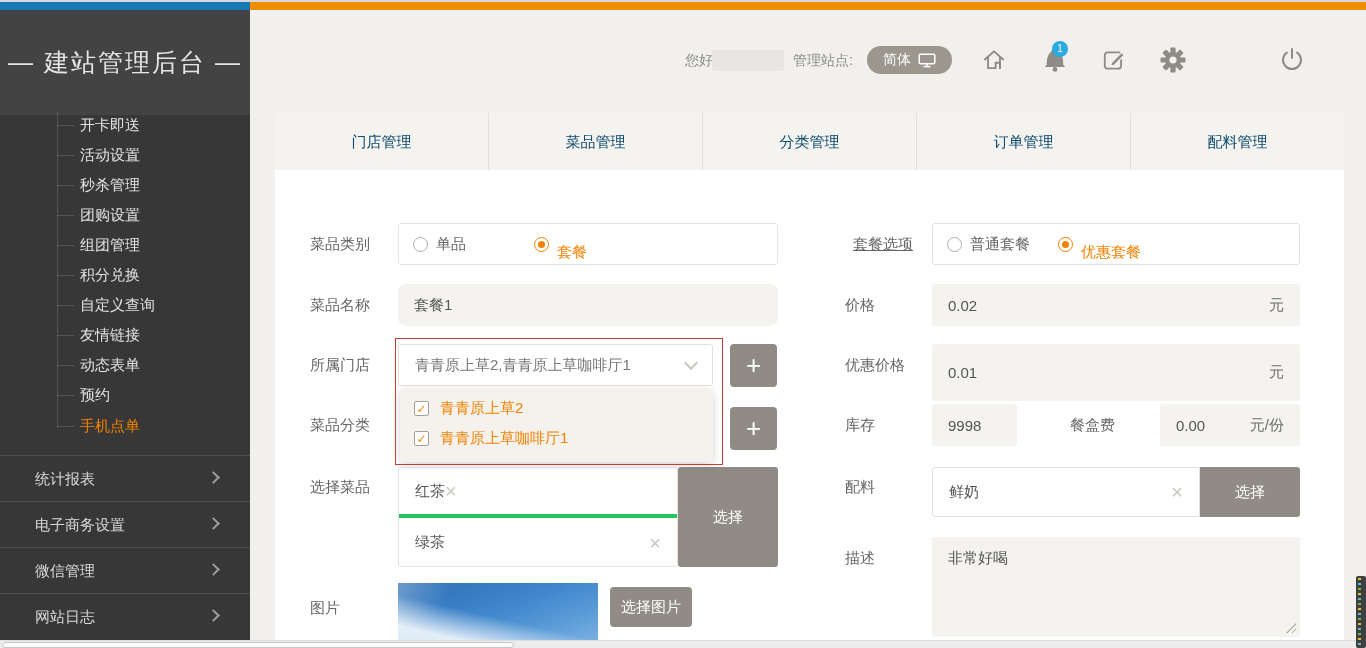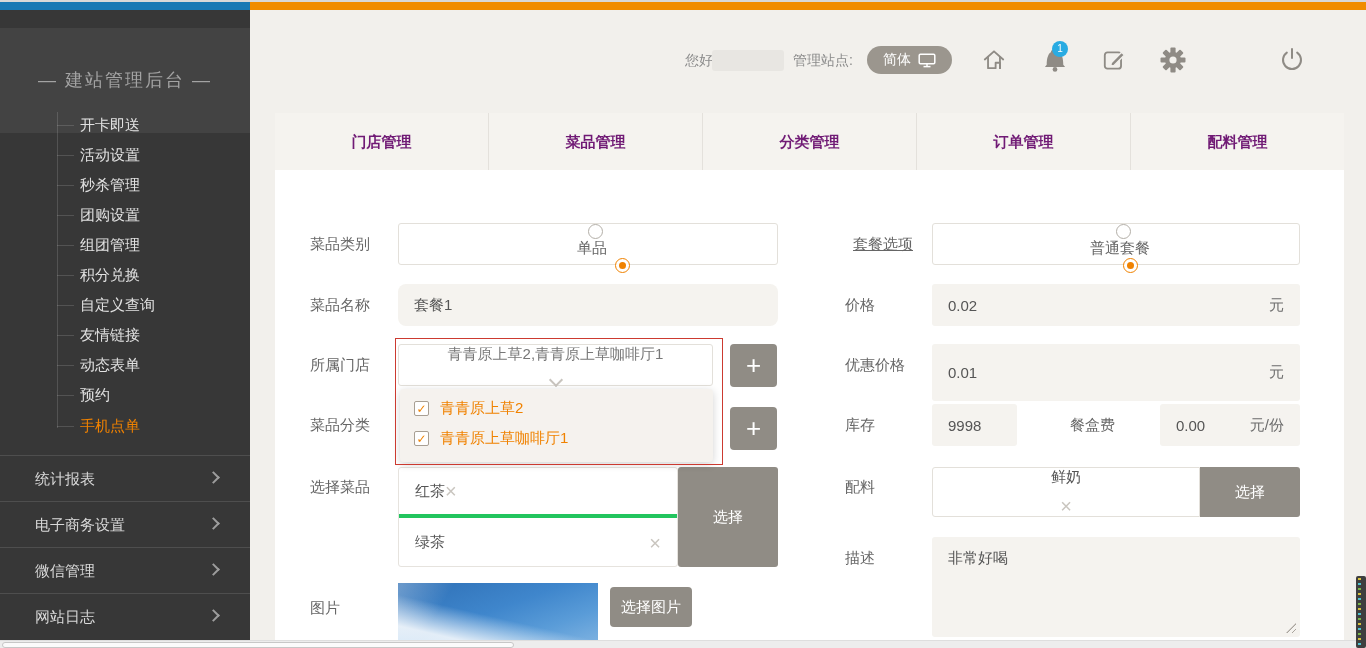--- a/index.html
+++ b/index.html
@@ -8,22 +8,22 @@
   #screen { position:absolute; top:0; left:0; width:1366px; height:648px; overflow:hidden; }
   .abs { position:absolute; }
 
   
   .topline { top:0; left:0; width:1366px; height:2px; background:#d8d8d8; }
   .topbar-blue { top:2px; left:0; width:250px; height:8px; }
   .topbar-orange { top:2px; left:250px; width:1116px; height:8px; }
 
   
   .sidebar { top:10px; left:0; width:250px; height:630px; background:#373737; }
-  .side-logo { top:10px; left:0; width:250px; height:105px; background:#434343; color:#a3a3a3;
-               font-size:18px; letter-spacing:2px; text-align:center; line-height:105px;margin-top:18px; }
+  .side-logo { top:10px; left:0; width:250px; height:105px; background:#434343; color:#e5e5e5;
+               font-size:25px; letter-spacing:2px; text-align:center; line-height:105px; }
   .treeline { left:57px; top:112px; width:1px; height:316px; background:rgba(255,255,255,.14); }
   .smi { left:0; width:250px; height:20px; line-height:20px; padding-left:80px; color:#e2e2e2;
          font-size:15px; cursor:pointer; }
   .smi .tick { position:absolute; left:57px; top:10px; width:17px; height:1px; background:rgba(255,255,255,.14); }
   .smi.active { color:#f08200; }
   .side-section { left:0; width:250px; height:46px; line-height:45px; padding-left:35px;
                   border-top:1px solid #4e4e4e; color:#d9d9d9; font-size:15px; cursor:pointer; }
   .chev-right { position:absolute; right:32px; top:17px; width:9px; height:9px;
                 border-top:2px solid #9d9d9d; border-right:2px solid #9d9d9d; transform:rotate(45deg); }
 
@@ -33,28 +33,28 @@
   .lang-pill { top:46px; left:867px; width:85px; height:28px; background:#9b968e; border-radius:14px;
                color:#fff; font-size:14px; display:flex; align-items:center; justify-content:center; gap:7px; cursor:pointer; }
   .hicon { width:26px; height:26px; display:flex; align-items:center; justify-content:center; cursor:pointer; }
   .badge { top:41px; left:1052px; width:16px; height:16px; border-radius:50%; color:#fff;
            font-size:10px; text-align:center; line-height:16px; z-index:5; }
   .grid-icon { display:grid; grid-template-columns:10px 10px; grid-template-rows:10px 10px; gap:3px; }
   .grid-icon div { background:#8f8b85; border-radius:1.5px; }
 
   
   .tabbar { top:113px; left:275px; width:1069px; height:57px; background:#f5f3ef; display:flex; }
-  .tab { flex:1; text-align:center; line-height:57px; font-size:15px; color:#701a75; cursor:pointer;font-weight:bold; }
+  .tab { flex:1; text-align:center; line-height:57px; font-size:15px; color:#0c4a6e; cursor:pointer; }
   .tab + .tab { border-left:1px solid #e4e1dc; }
 
   .panel { top:170px; left:275px; width:1069px; height:478px; background:#ffffff; }
 
   
   .flabel { color:#666; font-size:15px; line-height:20px; }
-  .box-white { background:#fff; border:1px solid #e3e0da; border-radius:3px;flex-direction:column; }
+  .box-white { background:#fff; border:1px solid #e3e0da; border-radius:3px; }
   .input-gray { background:#f5f3ef; border:none; border-radius:3px; color:#555; font-size:15px;
                 padding:0 16px; font-family:"Liberation Sans","DejaVu Sans",sans-serif; outline:none; }
   .unit { color:#6d6d6d; font-size:15px; }
   .radio { width:15px; height:15px; border:1px solid #b3afa8; border-radius:50%; background:#fff;
            display:inline-block; position:relative; cursor:pointer; flex:none; }
   .radio.sel { border-color:#f08200; }
   .radio.sel::after { content:""; position:absolute; left:3px; top:3px; width:7px; height:7px;
                       border-radius:50%; background:#f08200; }
   .rlabel { font-size:15px; color:#666; margin-left:8px; }
   .rlabel.sel { color:#f08200;margin-top:16px; }

